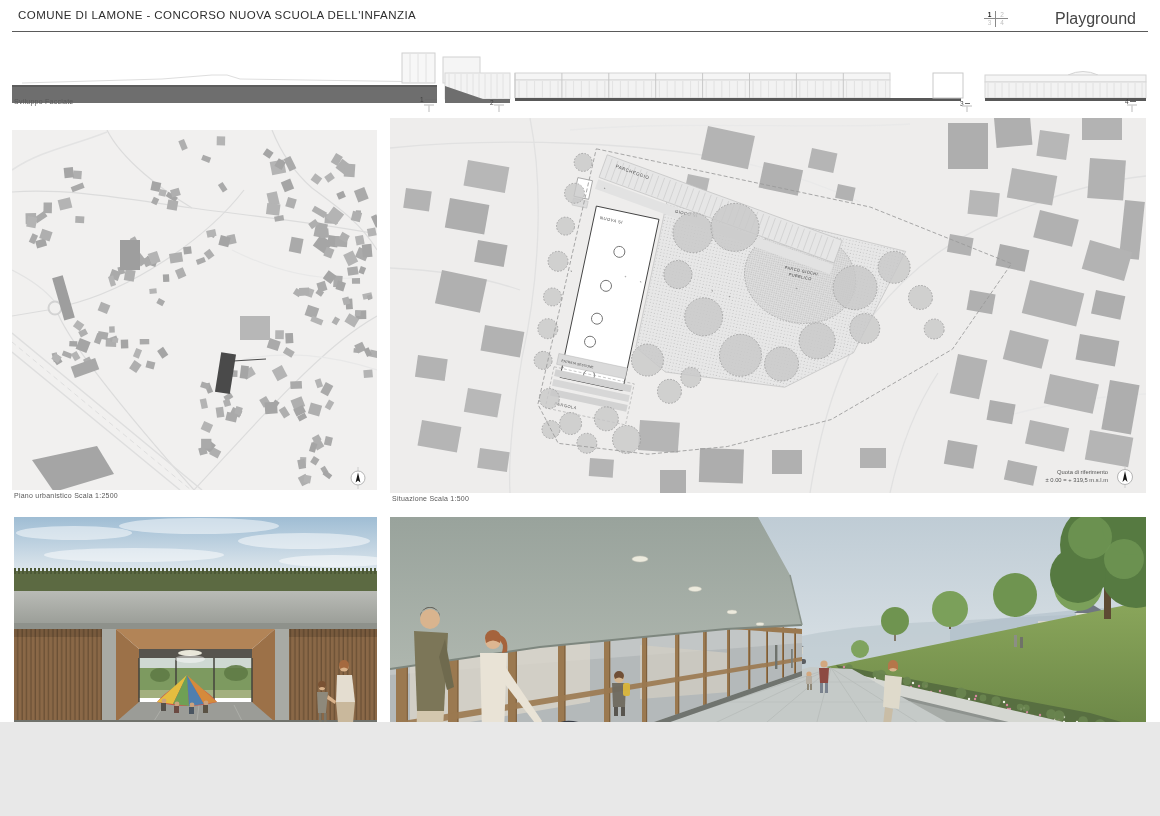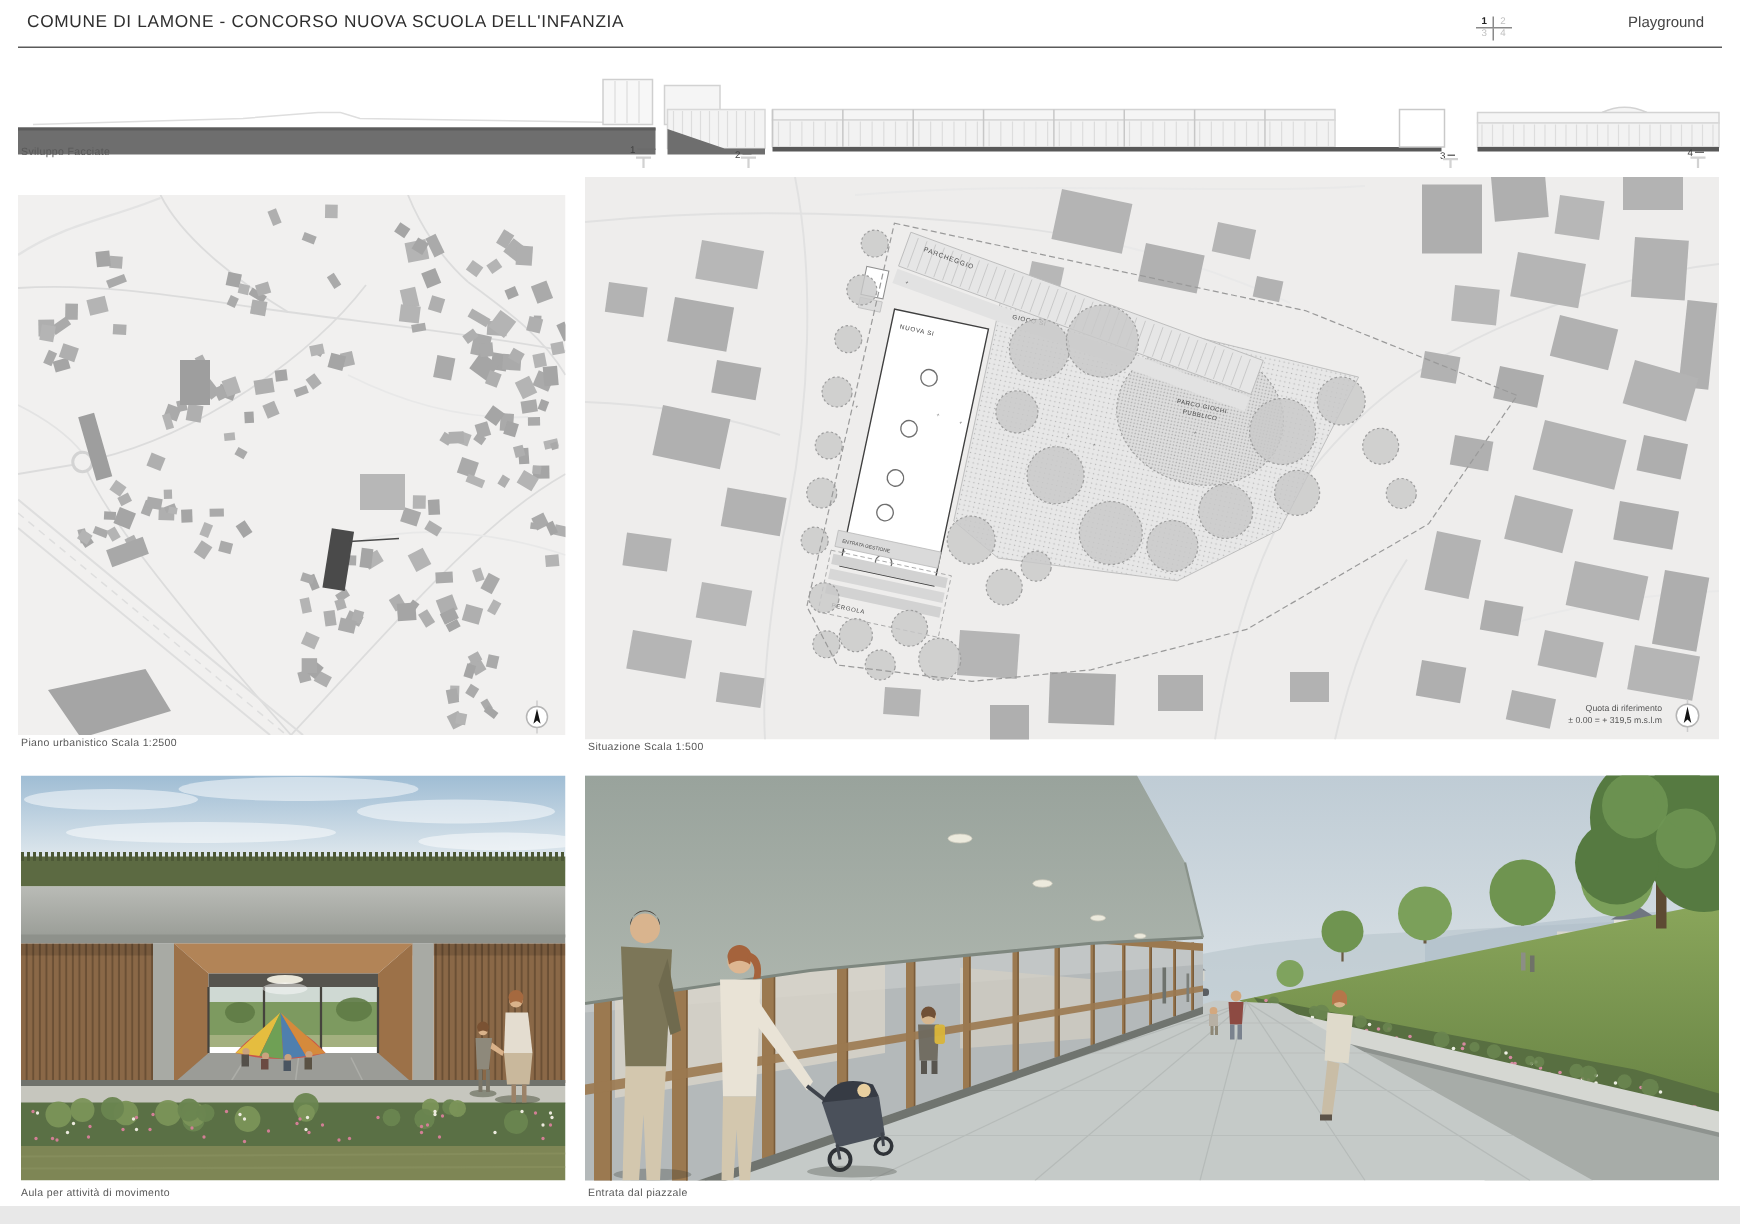--- a/index.html
+++ b/index.html
@@ -1,20 +1,20 @@
 <!DOCTYPE html>
 <html><head>
 <meta charset="utf-8">
 <style>
   html,body{margin:0;padding:0;background:#e8e8e8;}
-  .board{position:relative;width:1160px;height:804px;background:#ffffff;overflow:hidden;
+  .board{position:relative;width:1160px;height:722px;background:#ffffff;overflow:hidden;
          font-family:"Liberation Sans","DejaVu Sans",sans-serif;}
   .abs{position:absolute;}
   .title{left:18px;top:9px;font-size:11.5px;color:#2e2e2e;letter-spacing:.45px;}
-  .sheetname{right:24px;top:10px;font-size:10px;color:#454545;}
+  .sheetname{right:24px;top:10px;font-size:16px;color:#454545;}
   .rule{left:12px;right:12px;top:31px;height:1px;background:#5a5a5a;}
   .cap{font-size:7px;color:#585858;letter-spacing:.25px;}
   .sheetgrid{left:984px;top:11px;width:24px;height:16px;display:grid;
              grid-template-columns:12px 12px;grid-template-rows:8px 8px;}
   .sheetgrid span{font-size:6.5px;line-height:8px;text-align:center;color:#c0c0c0;}
   .sheetgrid span.on{color:#222;font-weight:bold;}
   .sg-tl{border-right:1px solid #8a8a8a;border-bottom:1px solid #8a8a8a;}
   .sg-tr{border-bottom:1px solid #8a8a8a;}
   .sg-bl{border-right:1px solid #8a8a8a;}
   svg{display:block;}

